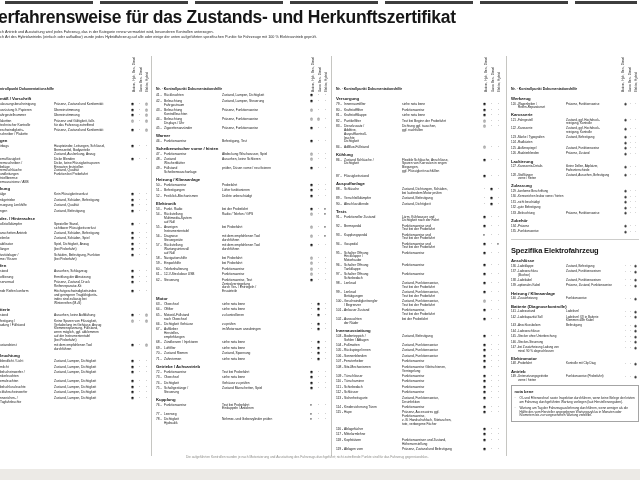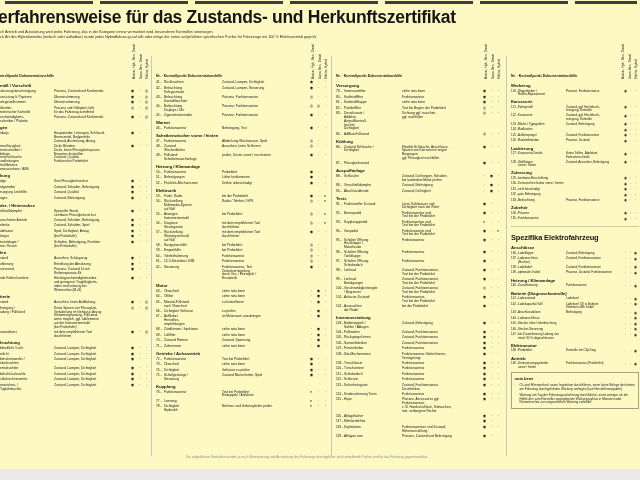--- a/index.html
+++ b/index.html
@@ -1,24 +1,24 @@
 <!DOCTYPE html>
 <html><head>
 <meta charset="utf-8">
 <style>
   html,body{margin:0;padding:0;background:#d8d8d4;}
-  .sheet{position:relative;width:640px;height:480px;background:#fef9c3;overflow:hidden;
+  .sheet{position:relative;width:640px;height:480px;background:#ffffff;overflow:hidden;
          font-family:"Liberation Sans",sans-serif;color:#161616;}
   .topedge{position:absolute;top:1px;left:5px;right:3px;height:3px;
            background:repeating-linear-gradient(90deg,#3d3d3d 0 88px,transparent 88px 95px);}
   .title{position:absolute;left:-2px;top:7px;font-size:17.5px;font-weight:bold;
          letter-spacing:-0.3px;white-space:nowrap;}
   .subtitles{position:absolute;left:-2px;top:29px;width:1280px;transform:scale(0.5);
              transform-origin:0 0;font-size:7.5px;line-height:9.5px;color:#2a2a2a;}
-  .col{position:absolute;top:43px;height:406px;overflow:hidden;}
+  .col{position:absolute;top:56px;height:406px;overflow:hidden;}
   .colscale{transform:scale(0.5);transform-origin:0 0;}
   .col1{left:0;width:150px;}   .col1 .colscale{width:300px;}
   .col2{left:156px;width:173px;} .col2 .colscale{width:346px;}
   .col3{left:336px;width:166px;} .col3 .colscale{width:332px;}
   .col4{left:511px;width:128px;} .col4 .colscale{width:256px;}
   .vd{position:absolute;top:56px;bottom:24px;width:1px;background:#c6c6c2;}
   .vd1{left:151px;} .vd2{left:331px;} .vd3{left:506px;}
   .colhead{position:relative;height:74px;}
   .headlab{position:absolute;left:0;bottom:5px;font-size:7px;font-weight:bold;white-space:nowrap;}
   .vlabels{position:absolute;right:2px;top:0;display:flex;gap:6px;height:72px;}

